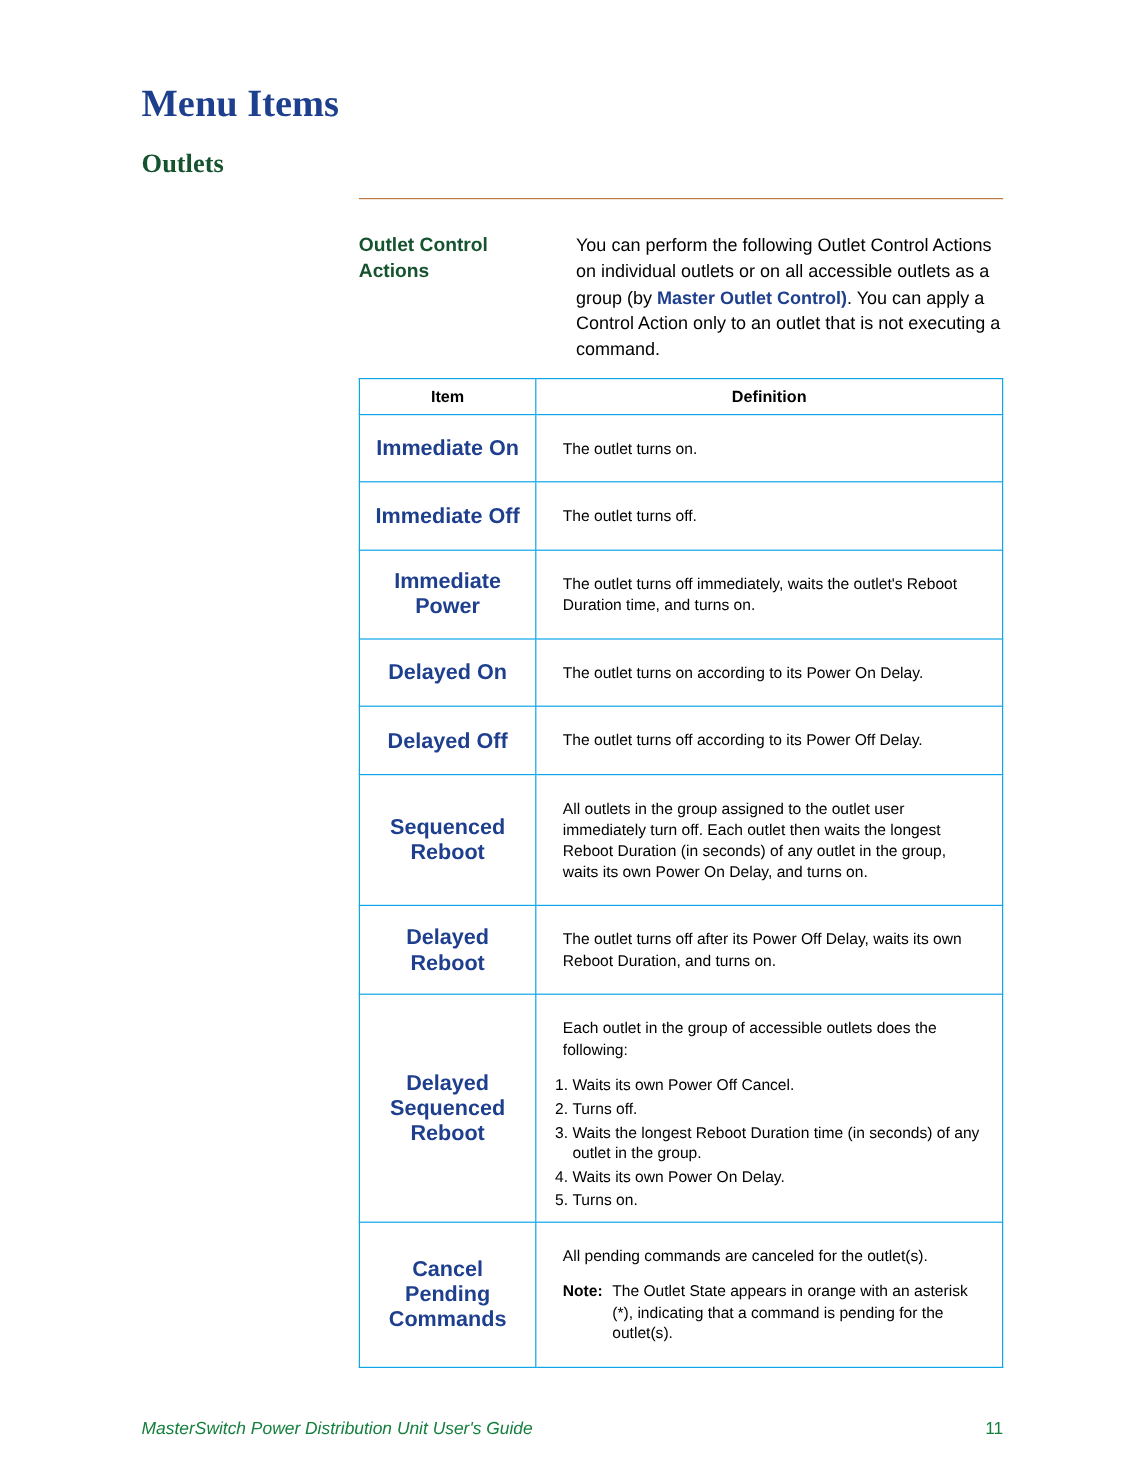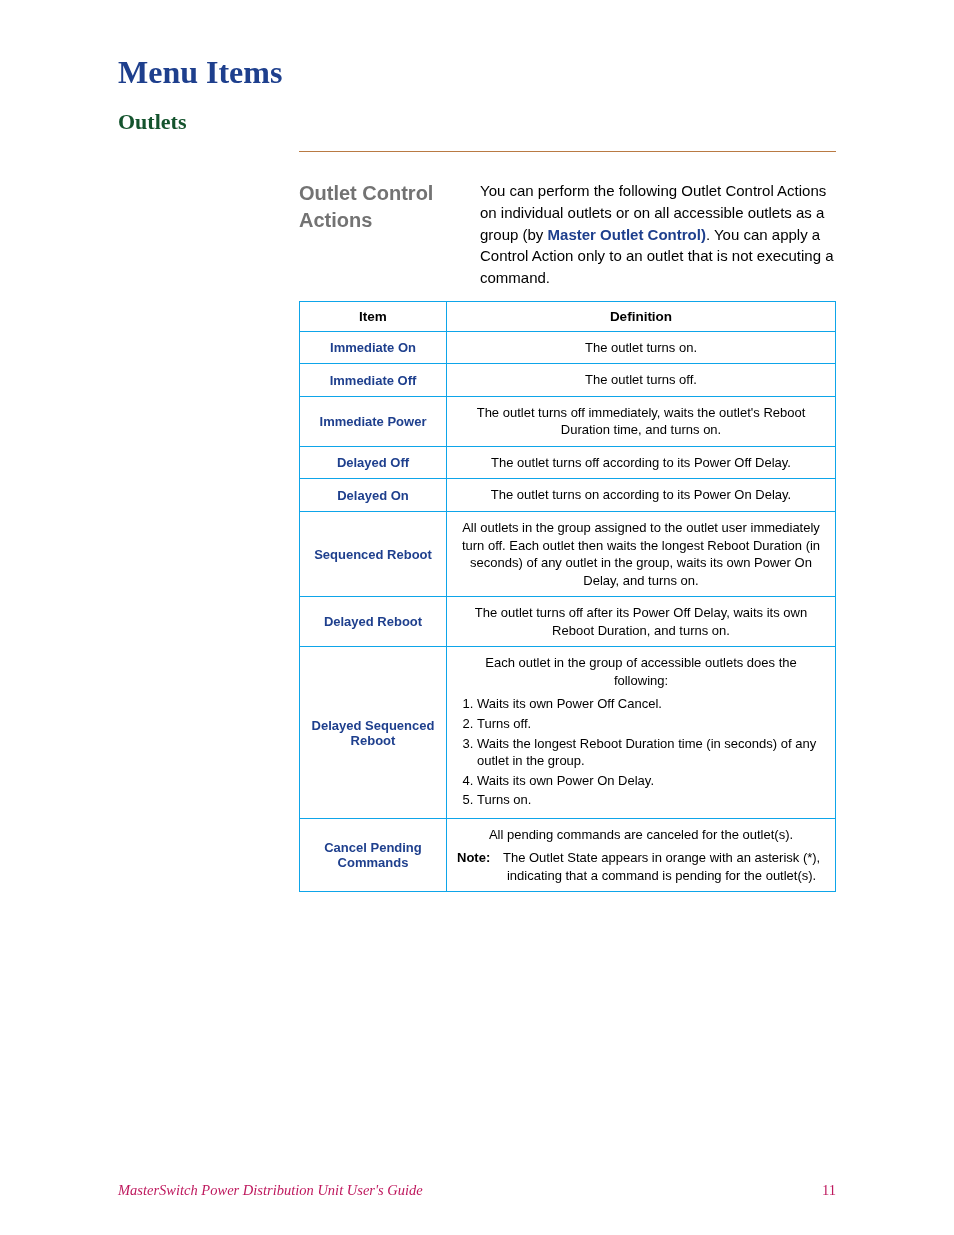--- a/index.html
+++ b/index.html
@@ -8,21 +8,21 @@
     padding: 0;
     background: #ffffff;
     font-family: Arial, Helvetica, sans-serif;
     color: #000;
     width: 954px;
   }
   .page {
     width: 954px;
     min-height: 1235px;
     position: relative;
-    padding: 54px 118px 0 118px;
+    padding: 68px 118px 0 118px;
   }
   .title {
     font-family: "Times New Roman", Times, serif;
     font-weight: bold;
     color: #1e3f8d;
     font-size: 32px;
     margin: 0 0 18px 0;
   }
   .subtitle {
     font-family: "Times New Roman", Times, serif;
@@ -43,22 +43,22 @@
     display: flex;
     align-items: flex-start;
     gap: 20px;
     margin-bottom: 10px;
   }
   .sidehead {
     width: 161px;
     flex: 0 0 161px;
     font-family: Arial, Helvetica, sans-serif;
     font-weight: bold;
-    color: #737373;
-    font-size: 20px;
+    color: #14532d;
+    font-size: 16px;
     line-height: 1.35;
   }
   .intro {
     font-size: 15px;
     line-height: 1.45;
     margin: 0;
   }
   .link-inline {
     color: #1e3f8d;
     font-weight: bold;
@@ -77,50 +77,50 @@
   table.defs th {
     font-weight: bold;
     text-align: center;
     font-size: 13.5px;
   }
   .item-cell {
     width: 147px;
     text-align: center;
     font-weight: bold;
     color: #1e3f8d;
-    font-size: 13px;
+    font-size: 18px;
     margin-top: 27px;
   }
   .def-cell {
     color: #000;
     line-height: 1.35;
   }
-  .def-cell .para { margin: 0; text-align: center; }
+  .def-cell .para { margin: 12px; }
   .def-cell .para + .para,
   .def-cell .para + ol,
   .def-cell ol + .para { margin-top: 6px; }
   .def-cell ol {
     margin: 0;
     padding-left: 20px;
   }
   .def-cell ol li { margin-bottom: 2px; }
   .note-row { display: flex; gap: 8px; }
   .note-label { font-weight: bold; flex: 0 0 auto; }
   .note-body { flex: 1 1 auto; }
   .footer {
     position: absolute;
     bottom: 36px;
     left: 118px;
     right: 118px;
     display: flex;
     justify-content: space-between;
     font-style: italic;
     font-size: 14.5px;
-    font-family: Liberation Serif, serif;
-    color: #be185d;
+    font-family: Liberation Sans, sans-serif;
+    color: #15803d;
   }
   .footer .pn { font-style: normal; }
 </style>
 </head>
 <body>
 
 <div class="page">
 
   <h1 class="title">Menu Items</h1>
 
@@ -158,29 +158,29 @@
               <p class="para">The outlet turns off.</p>
             </td>
           </tr>
           <tr>
             <td class="item-cell">Immediate Power</td>
             <td class="def-cell">
               <p class="para">The outlet turns off immediately, waits the outlet's Reboot Duration time, and turns on.</p>
             </td>
           </tr>
           <tr>
+            <td class="item-cell">Delayed On</td>
+            <td class="def-cell">
+              <p class="para">The outlet turns on according to its Power On Delay.</p>
+            </td>
+          </tr>
+          <tr>
             <td class="item-cell">Delayed Off</td>
             <td class="def-cell">
               <p class="para">The outlet turns off according to its Power Off Delay.</p>
-            </td>
-          </tr>
-          <tr>
-            <td class="item-cell">Delayed On</td>
-            <td class="def-cell">
-              <p class="para">The outlet turns on according to its Power On Delay.</p>
             </td>
           </tr>
           <tr>
             <td class="item-cell">Sequenced Reboot</td>
             <td class="def-cell">
               <p class="para">All outlets in the group assigned to the outlet user immediately turn off. Each outlet then waits the longest Reboot Duration (in seconds) of any outlet in the group, waits its own Power On Delay, and turns on.</p>
             </td>
           </tr>
           <tr>
             <td class="item-cell">Delayed Reboot</td>

